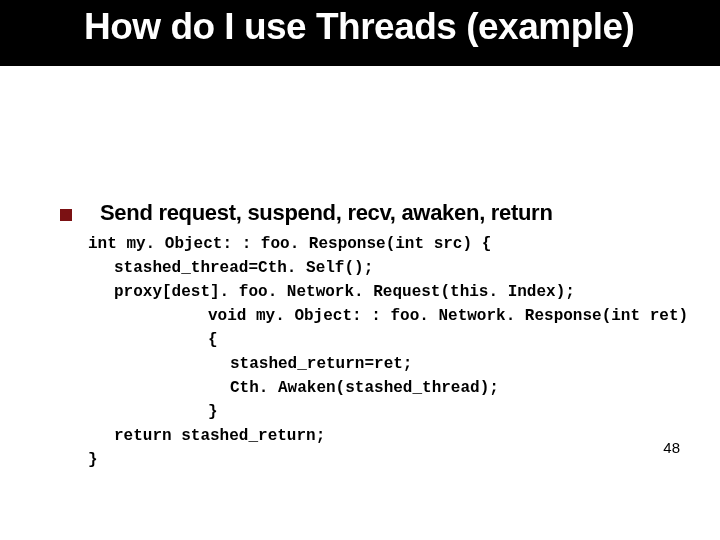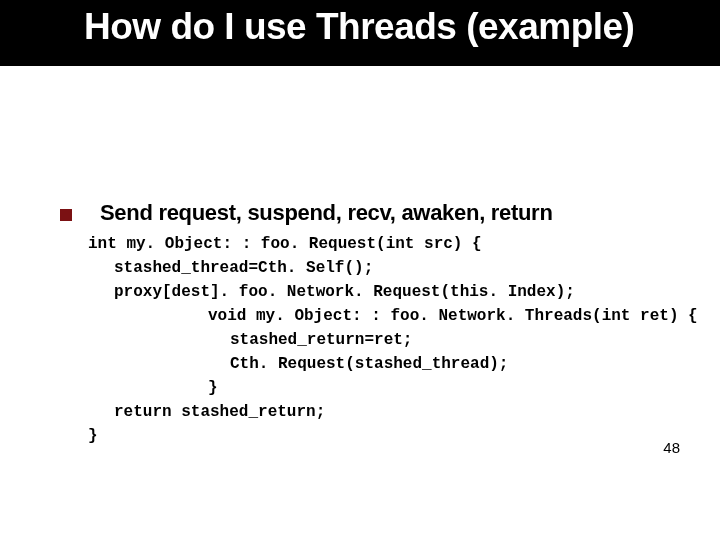--- a/index.html
+++ b/index.html
@@ -96,26 +96,26 @@
   </div>
 
   <div class="content">
 
     <div class="bullet-row">
       <div class="bullet-sq"></div>
       <div class="bullet-text">Send request, suspend, recv, awaken, return</div>
     </div>
 
     <div class="code">
-      <div>int my. Object: : foo. Request(int src) {</div>
+      <div>int my. Object: : foo. Response(int src) {</div>
       <div class="lvl1">stashed_thread=Cth. Self();</div>
       <div class="lvl1">proxy[dest]. foo. Network. Request(this. Index);</div>
-      <div class="lvl2">void my. Object: : foo. Network. Threads(int ret) {</div>
+      <div class="lvl2">void my. Object: : foo. Network. Response(int ret) {</div>
       <div class="lvl3">stashed_return=ret;</div>
-      <div class="lvl3">Cth. Request(stashed_thread);</div>
+      <div class="lvl3">Cth. Awaken(stashed_thread);</div>
       <div class="lvl2">}</div>
       <div class="lvl1">return stashed_return;</div>
       <div>}</div>
     </div>
 
   </div>
 
   <div class="page-num">48</div>
 
 </div>

